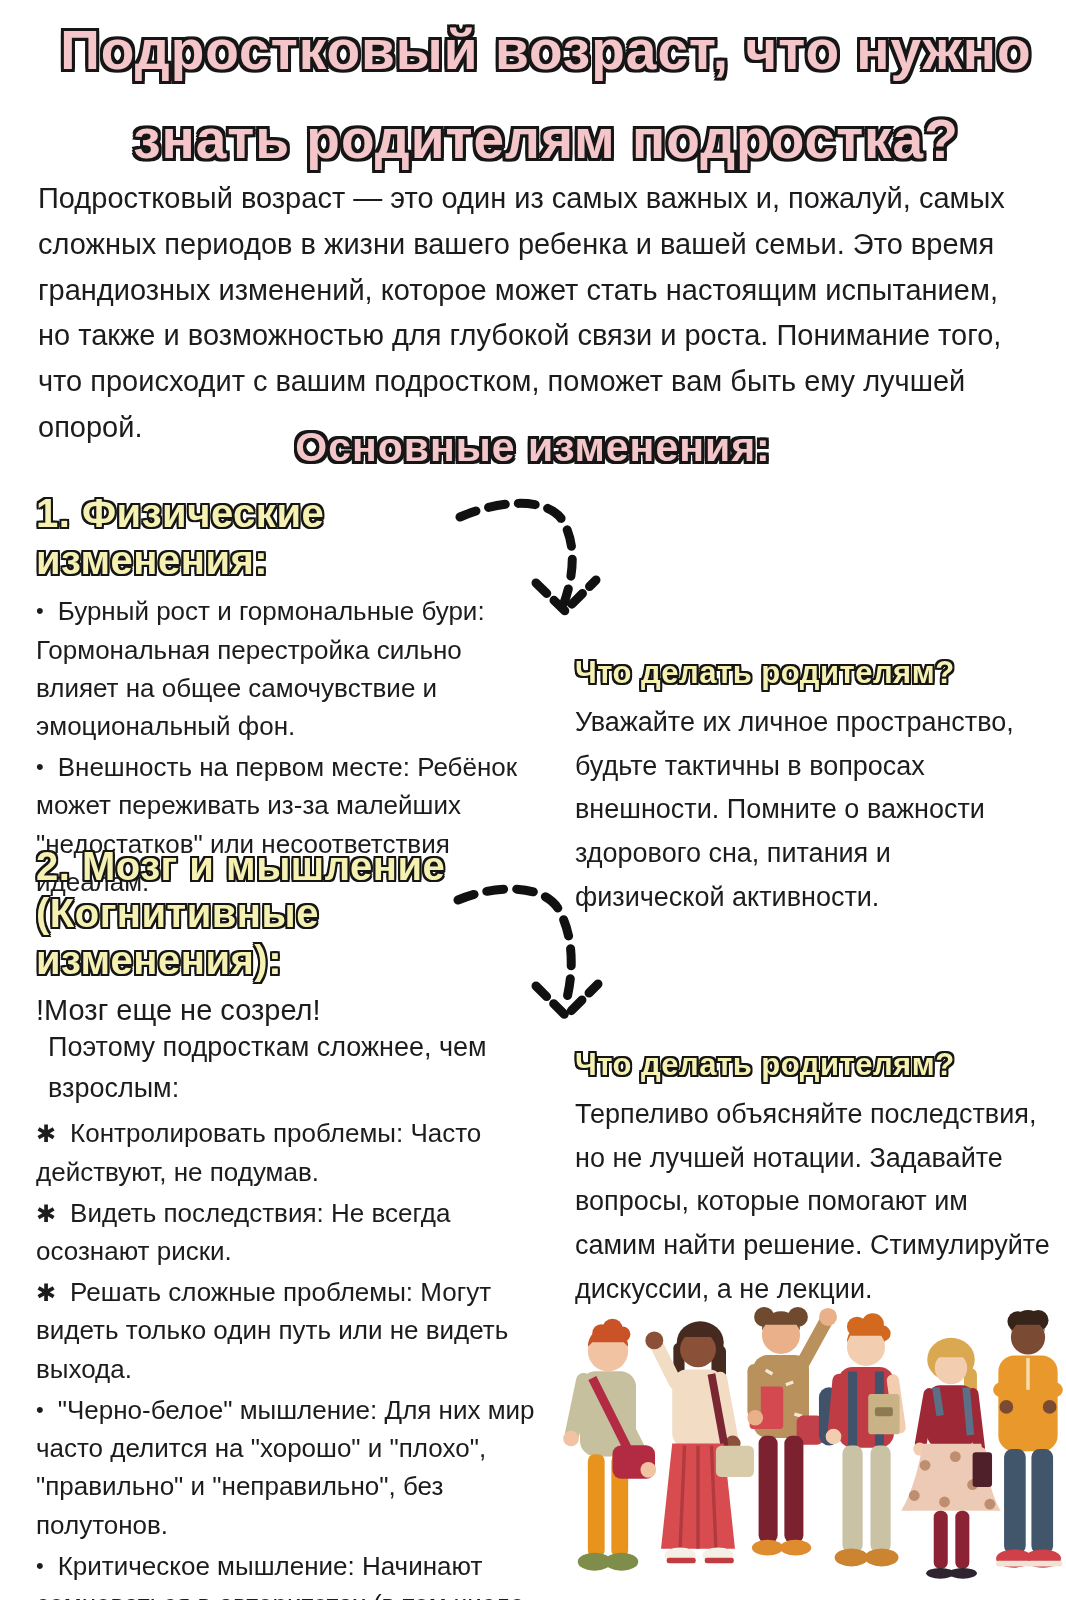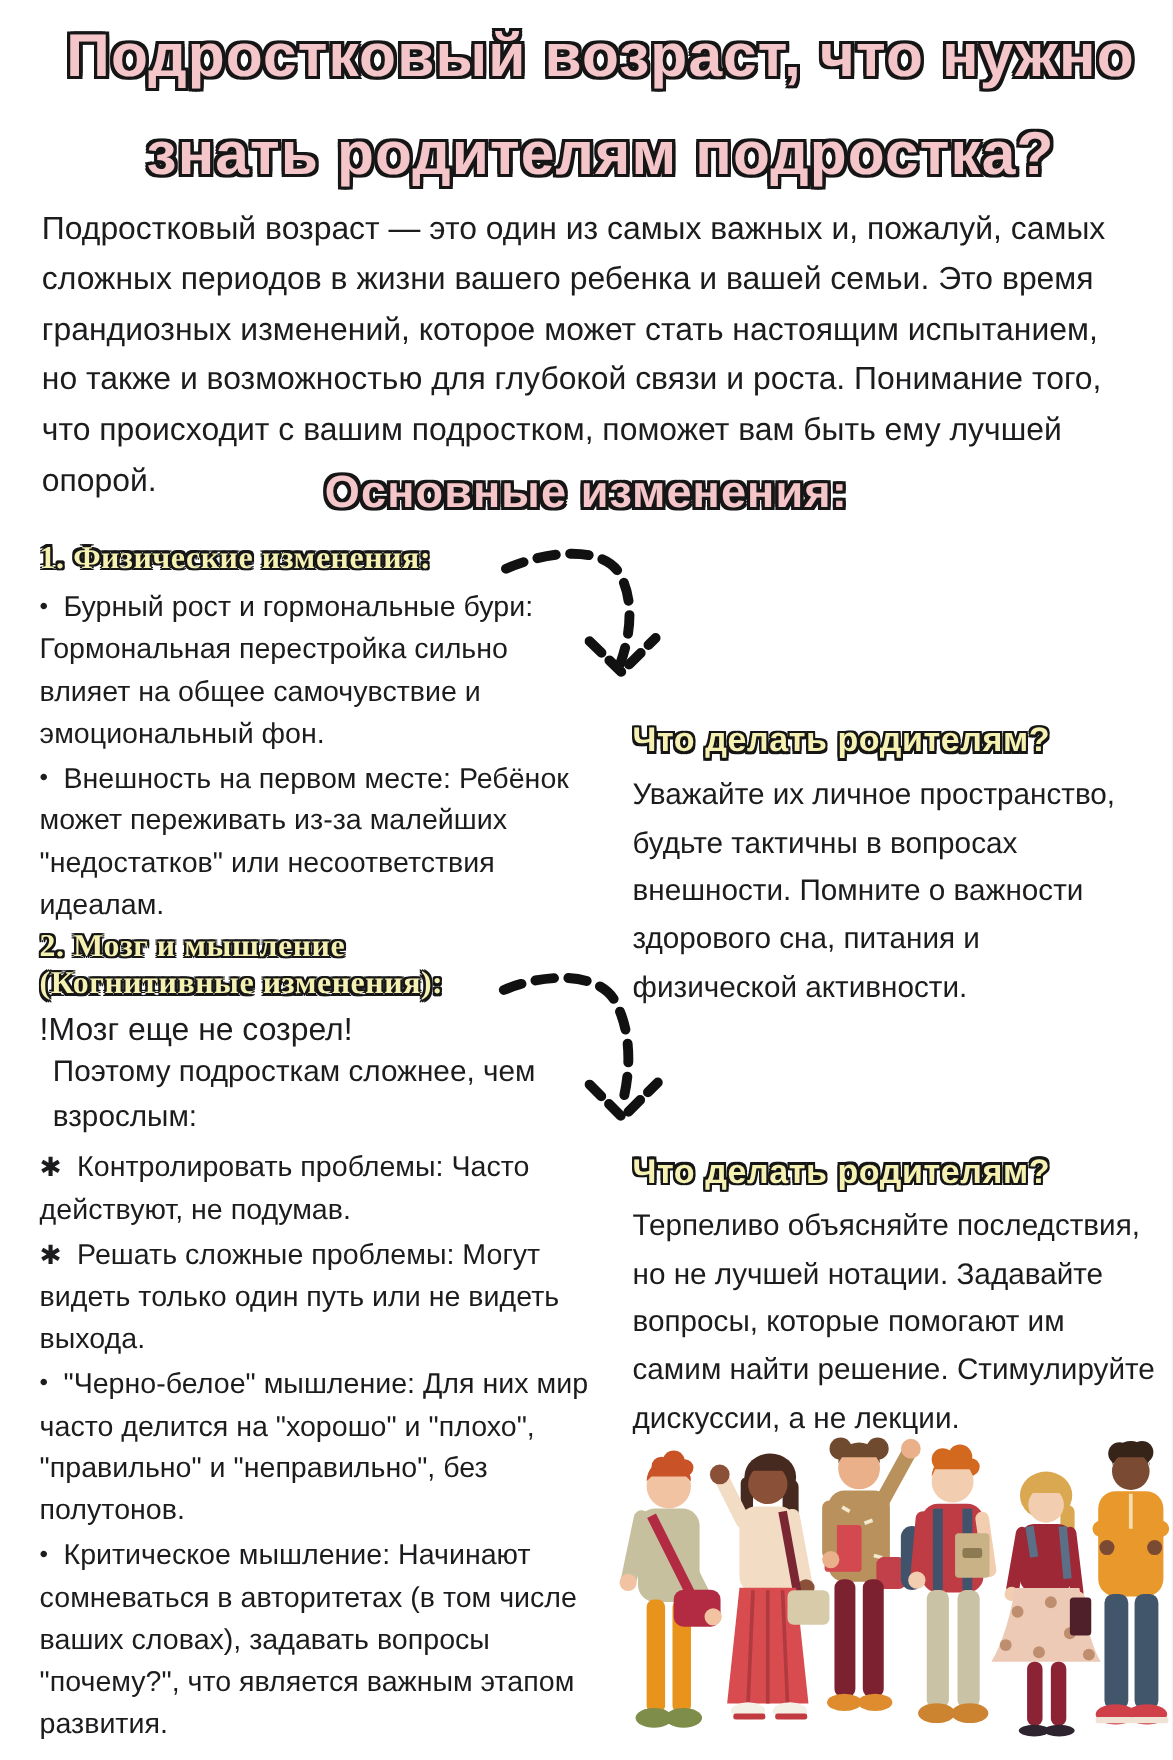--- a/index.html
+++ b/index.html
@@ -34,29 +34,29 @@
     text-shadow:
       2px 0 0 var(--outline),-2px 0 0 var(--outline),0 2px 0 var(--outline),0 -2px 0 var(--outline),
       2px 2px 0 var(--outline),-2px 2px 0 var(--outline),2px -2px 0 var(--outline),-2px -2px 0 var(--outline);
   }
   .title{
     position:absolute;top:6px;left:0;width:100%;
     text-align:center;
     font-size:55px;line-height:1.62;letter-spacing:1px;padding-left:26px;
   }
   .intro{
-    position:absolute;left:38px;top:186px;width:992px;
+    position:absolute;left:38px;top:176px;width:992px;
     font-size:29px;line-height:1.58;color:var(--text);
   }
   .main-header{
     position:absolute;top:424px;left:0;width:100%;
     text-align:center;font-size:41px;letter-spacing:1px;
   }
   .sec{position:absolute;color:var(--text);}
-  .sec h3{font-size:29px;line-height:1.18;letter-spacing:.5px;margin-bottom:8px;font-family:Liberation Serif, serif;}
+  .sec h3{font-size:40px;line-height:1.18;letter-spacing:.5px;margin-bottom:8px;}
   .sec-physical{left:36px;top:490px;width:492px;}
   .sec-cognitive{left:36px;top:843px;width:512px;}
   .lead-em{font-size:29px;line-height:1.2;color:var(--text);}
   .lead{font-size:27px;line-height:1.5;color:var(--text);margin-bottom:6px;margin-left:12px;}
   ul.plain{list-style:none;}
   ul.plain li{font-size:26px;line-height:1.47;margin-bottom:3px;color:var(--text);}
   ul.plain .marker{display:inline-block;margin-right:14px;}
   ul.plain .marker.star{font-size:24px;}
   ul.plain .marker.dot{font-size:22px;vertical-align:2px;}
   .advice{position:absolute;color:var(--text);margin-top:16px;}
@@ -103,20 +103,21 @@
 
   <section class="sec sec-cognitive">
     <h3 class="outline-yellow">
       <span>2. Мозг и мышление</span><br>
       <span>(Когнитивные изменения):</span>
     </h3>
     <div class="lead-em">!Мозг еще не созрел!</div>
     <div class="lead">Поэтому подросткам сложнее, чем взрослым:</div>
     <ul class="plain">
       <li><span class="marker star">✱</span><span>Контролировать проблемы: Часто действуют, не подумав.</span></li>
+      <li><span class="marker star">✱</span><span>Видеть последствия: Не всегда осознают риски.</span></li>
       <li><span class="marker star">✱</span><span>Решать сложные проблемы: Могут видеть только один путь или не видеть выхода.</span></li>
       <li><span class="marker dot">•</span><span>"Черно-белое" мышление: Для них мир часто делится на "хорошо" и "плохо", "правильно" и "неправильно", без полутонов.</span></li>
       <li><span class="marker dot">•</span><span>Критическое мышление: Начинают сомневаться в авторитетах (в том числе ваших словах), задавать вопросы "почему?", что является важным этапом развития.</span></li>
     </ul>
   </section>
 
   <svg class="arrow arrow-2" width="190" height="165" viewBox="0 0 190 165">
     <path d="M6 26 C 50 8, 96 12, 108 38 C 122 64, 122 100, 113 132" fill="none" stroke="#111" stroke-width="9" stroke-linecap="round" stroke-dasharray="17 13"></path>
     <path d="M84 112 L114 142 L146 110" fill="none" stroke="#111" stroke-width="9" stroke-linecap="round" stroke-dasharray="15 10"></path>
   </svg>

